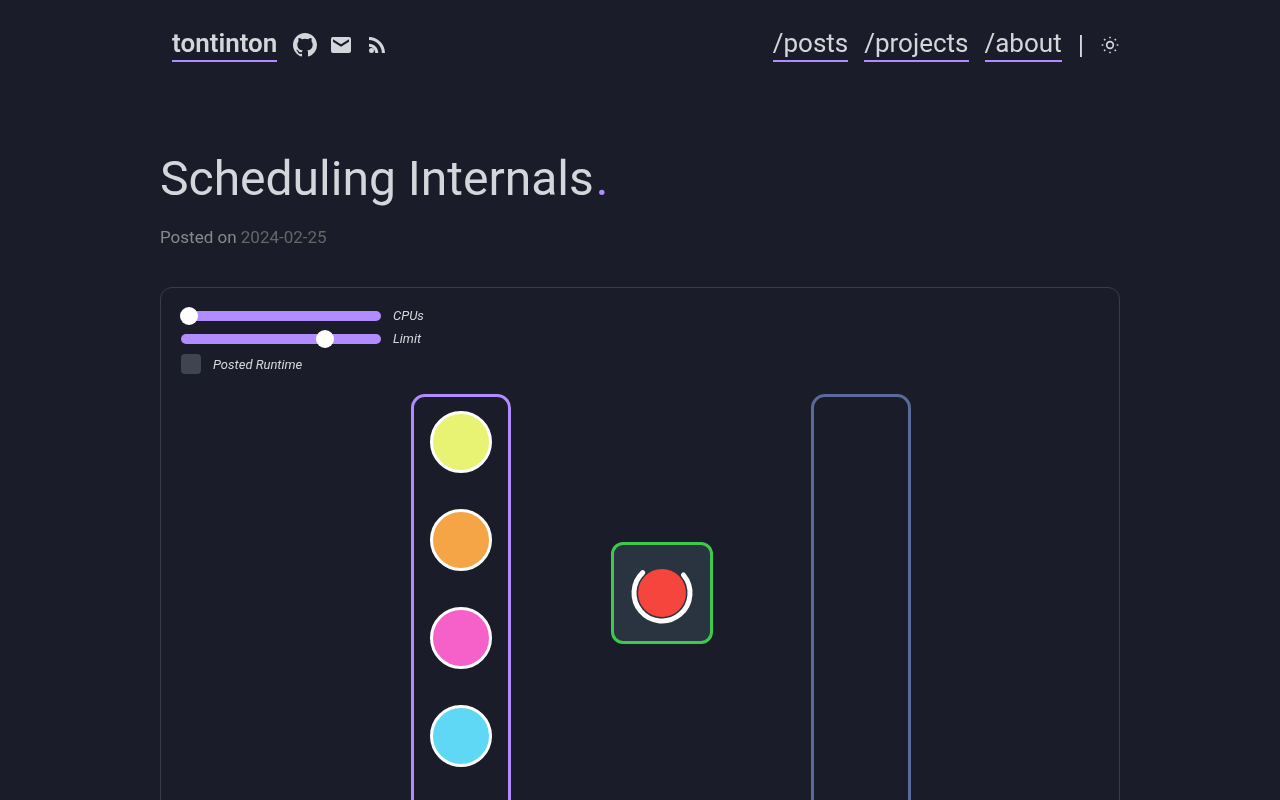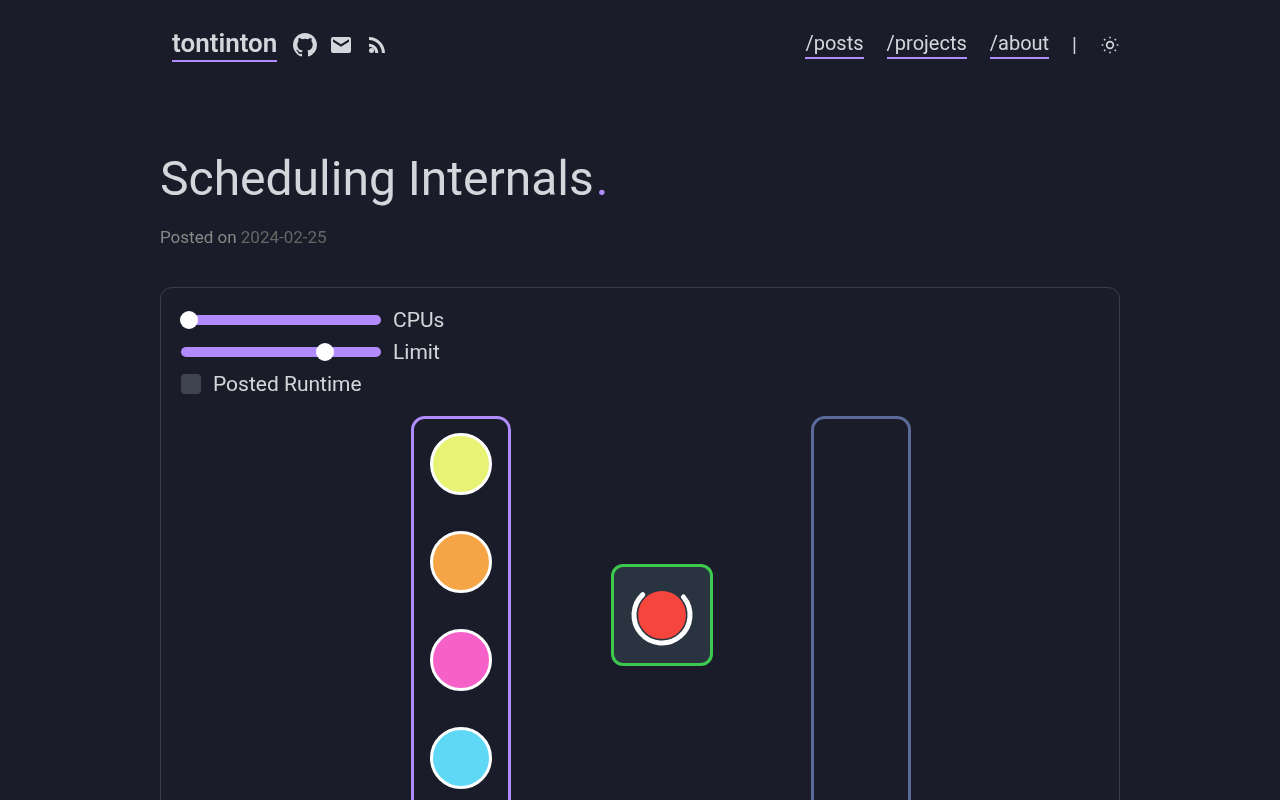--- a/index.html
+++ b/index.html
@@ -59,22 +59,22 @@
     }
     
     .icon-link svg {
       width: 24px;
       height: 24px;
     }
     
     nav {
       display: flex;
       align-items: center;
-      gap: 23px;
-      font-size: 20px;
+      gap: 16px;
+      font-size: 26px;
     }
     
     nav a {
       color: #d4d6db;
       text-decoration: none;
       border-bottom: 2px solid #b18cff;
       padding-bottom: 2px;
     }
     
     .nav-divider {
@@ -150,22 +150,23 @@
       position: absolute;
       width: 18px;
       height: 18px;
       background: #fff;
       border-radius: 50%;
       top: 50%;
       transform: translate(-50%, -50%);
     }
     
     .control-label {
-      font-size: 21px;
-      color: #d4d6db;
+      font-size: 13px;
+      color: #d4d6db;
+      font-style: italic;
     }
     
     .checkbox {
       width: 20px;
       height: 20px;
       background: #404350;
       border-radius: 4px;
     }
     
     .sim-area {

